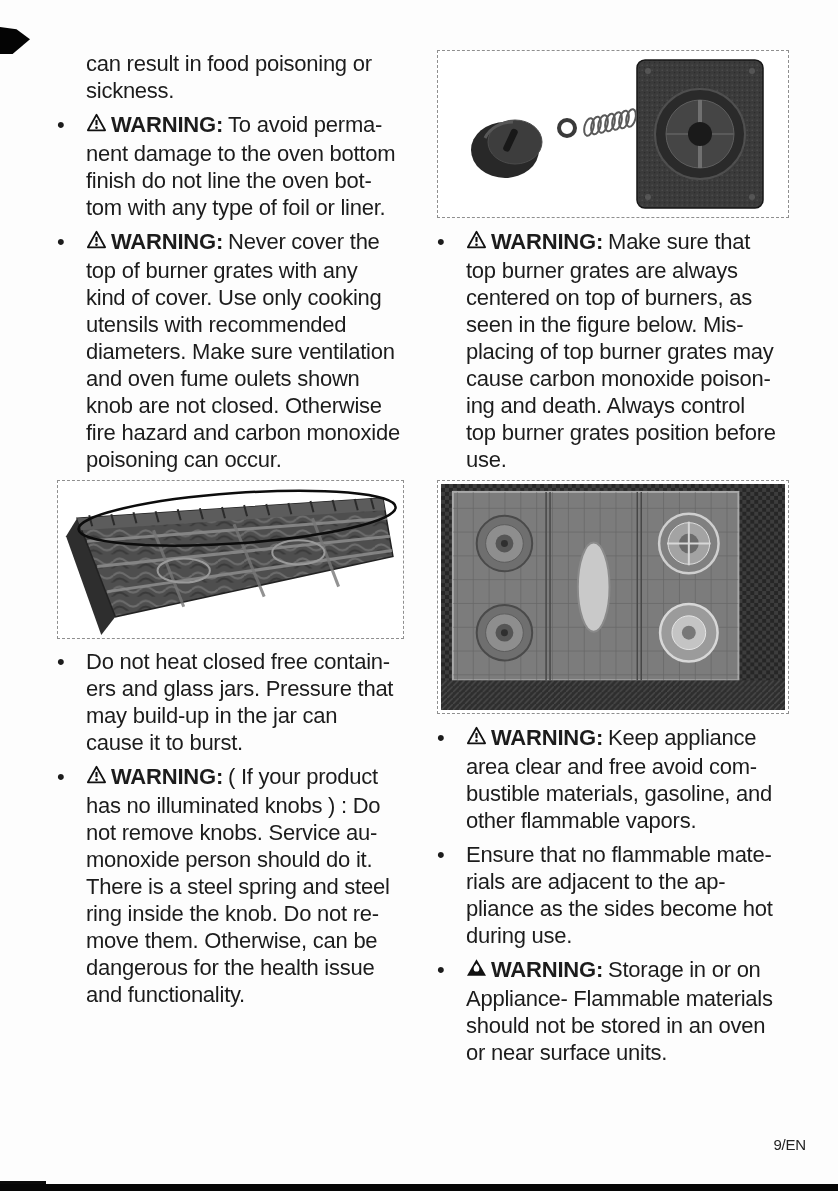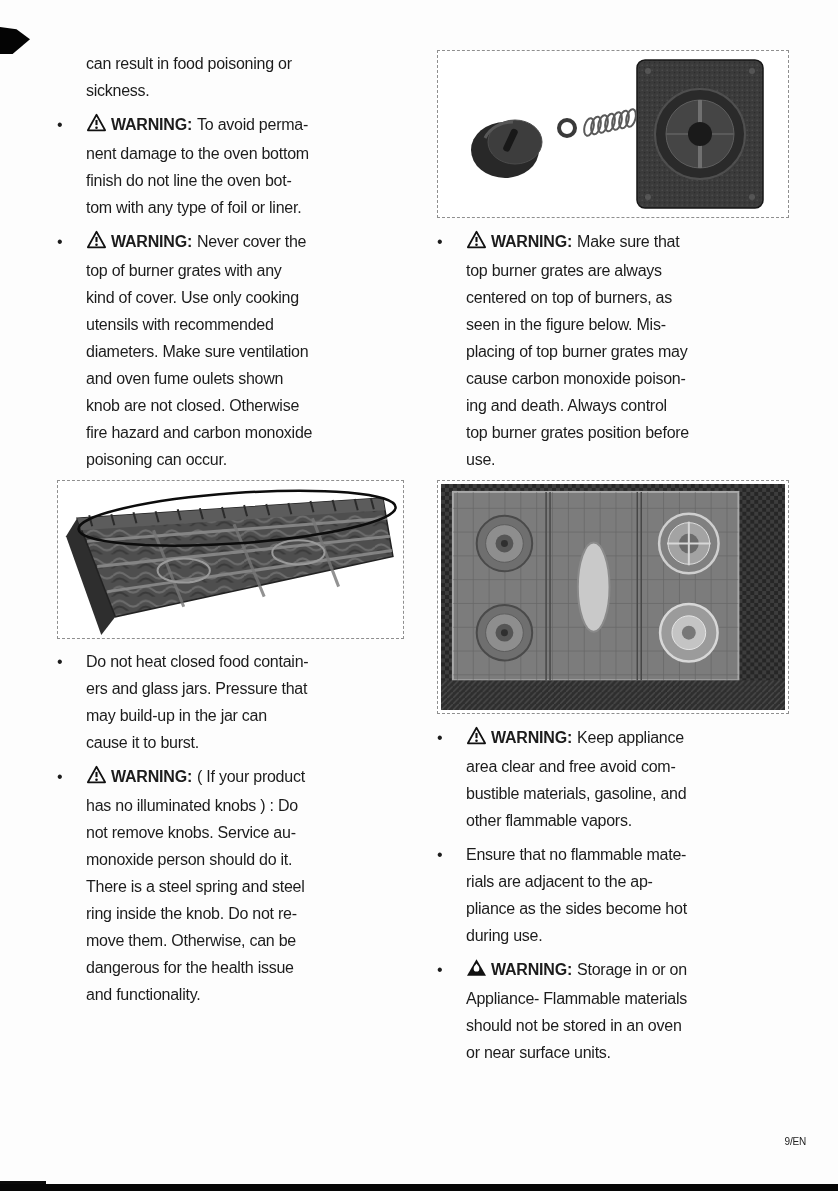--- a/index.html
+++ b/index.html
@@ -6,40 +6,40 @@
   html,body { width:838px; height:1191px; }
   body {
     font-family:"Liberation Sans", sans-serif;
     background:#ffffff;
     position:relative;
     overflow:hidden;
     color:#1c1c1c;
   }
   .sheet { position:absolute; inset:0; background:#fdfdfd; }
 
-  .col { position:absolute; top:50px; font-size:16px; line-height:27px; letter-spacing:-0.25px; }
+  .col { position:absolute; top:50px; font-size:22px; line-height:27px; letter-spacing:-0.25px; }
   .col-left  { left:57px;  width:347px; }
   .col-right { left:437px; width:352px; }
 
   .item { display:flex; margin-bottom:7px; }
   .bullet-cell { flex:0 0 29px; }
   .content { flex:1; }
   .txt { white-space:pre-line; }
   .wlabel { font-weight:bold; margin-right:5px; letter-spacing:-0.2px;margin-top:20px; }
   .wicon { display:inline-block; margin-right:4px; vertical-align:-2px; }
   .wicon svg { display:inline-block; vertical-align:top; }
 
   .fig { border:1px dashed #8f8f8f; background:#fff; padding:3px; margin:3px 0 9px 0; }
   .fig svg { display:block; width:100%; height:auto; }
   .fig-knob { margin-top:0; margin-bottom:10px; }
   .fig-cooktop { margin-top:2px; margin-bottom:10px; }
 
   .footer {
     position:absolute; top:1136px; right:32px;
-    font-size:10px; letter-spacing:-0.2px; color:#222;
+    font-size:15px; letter-spacing:-0.2px; color:#222;
   }
 
   .artifact-tl {
     position:absolute; left:0; top:27px; width:30px; height:27px;
     background:#040404;
     clip-path: polygon(0 0, 55% 8%, 100% 45%, 42% 100%, 0 100%);
   }
   .artifact-bottom {
     position:absolute; left:0; bottom:0; width:100%; height:7px;
     background:#060606;
@@ -136,21 +136,21 @@
           <line x1="250" y1="34" x2="276" y2="102"></line>
         </g>
         <ellipse cx="122" cy="86" rx="26" ry="12" fill="none" stroke="#9a9a9a" stroke-width="2"></ellipse>
         <ellipse cx="236" cy="68" rx="26" ry="12" fill="none" stroke="#9a9a9a" stroke-width="2"></ellipse>
         <ellipse cx="175" cy="34" rx="158" ry="25" fill="none" stroke="#0c0c0c" stroke-width="2.5" transform="rotate(-4 175 34)"></ellipse>
       </svg>
     </figure>
 
     <div class="item">
       <span class="bullet-cell">•</span>
-      <span class="content"><span class="txt">Do not heat closed food contain-
+      <span class="content"><span class="txt">Do not heat closed free contain-
 ers and glass jars. Pressure that
 may build-up in the jar can
 cause it to burst.</span></span>
     </div>
 
     <div class="item">
       <span class="bullet-cell">•</span>
       <span class="content">
         <span class="wicon"><svg width="21" height="19" viewBox="0 0 24 22">
               <path d="M12 2 L22 20 L2 20 Z" fill="none" stroke="#111" stroke-width="2" stroke-linejoin="round"></path>

